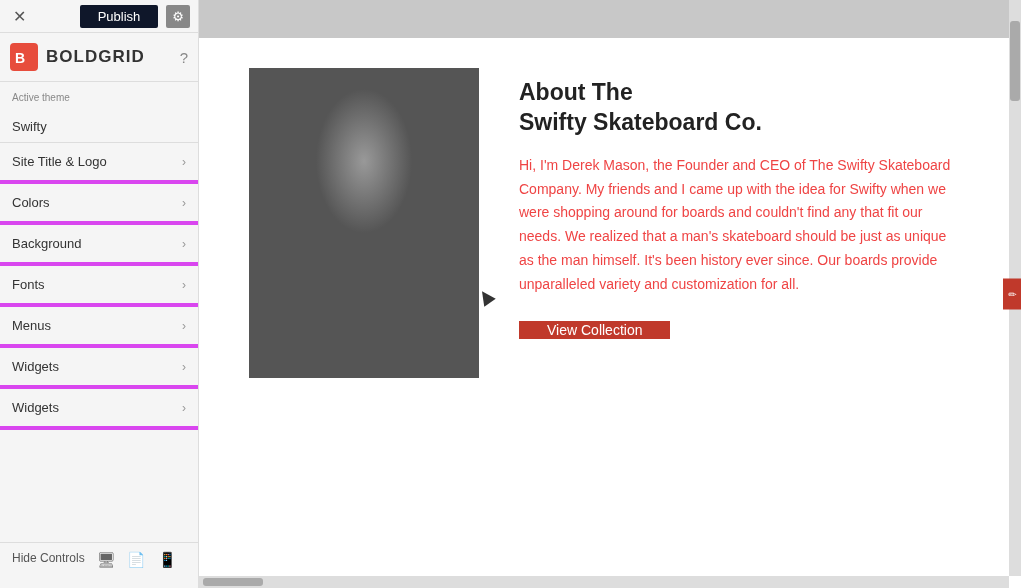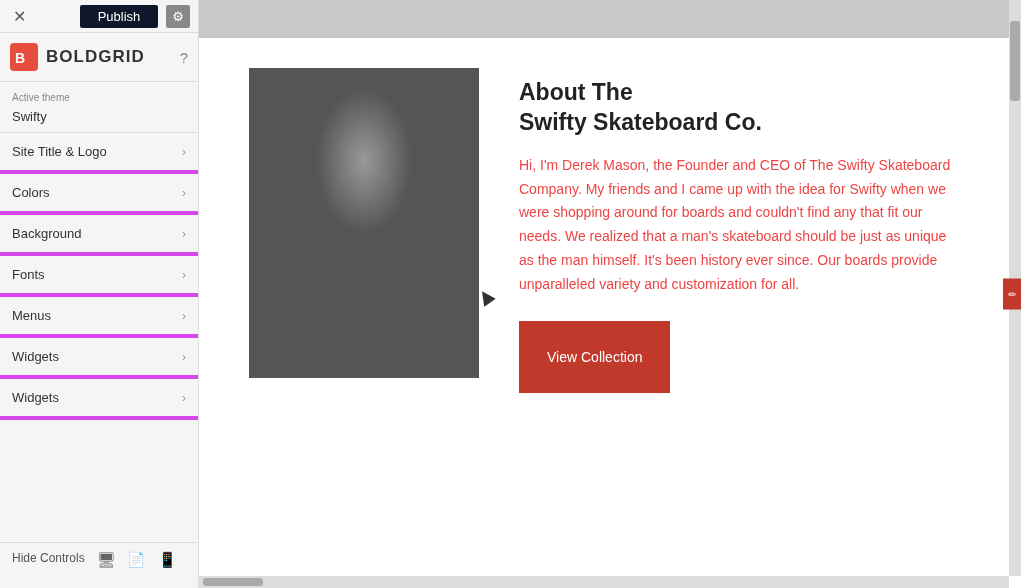--- a/index.html
+++ b/index.html
@@ -88,21 +88,21 @@
 
     
     #active-theme {
       padding: 10px 12px 8px;
       border-bottom: 1px solid #ddd;
     }
     #active-theme-label {
       font-size: 10px;
       color: #888;
       text-transform: none;
-      margin-bottom: 6px;
+      margin-bottom: 16px;
     }
     #active-theme-name {
       font-size: 13px;
       color: #333;
       font-weight: normal;
     }
 
     
     #nav-list {
       flex: 1;
@@ -218,21 +218,21 @@
     #about-body {
       font-size: 14px;
       color: #ef4444;
       line-height: 1.7;
       margin-bottom: 24px;
     }
     #view-collection-btn {
       background: #c0392b;
       color: #fff;
       border: none;
-      padding: 28px 28px;
+      padding: 1px 28px;
       font-size: 14px;
       cursor: pointer;
       display: inline-block;
       text-align: center;
     }
 
     
     #right-tab {
       position: absolute;
       right: 0;

